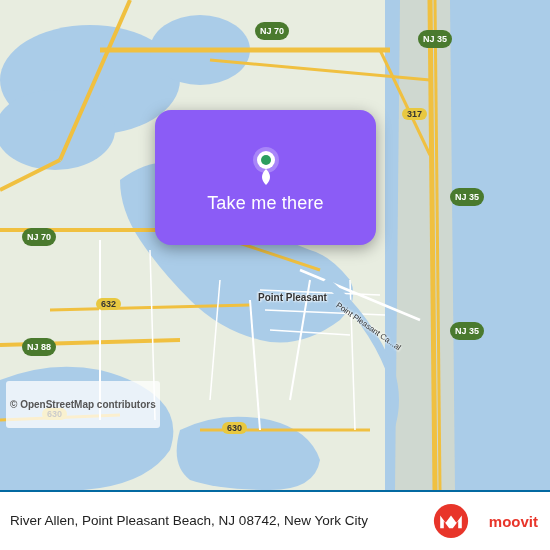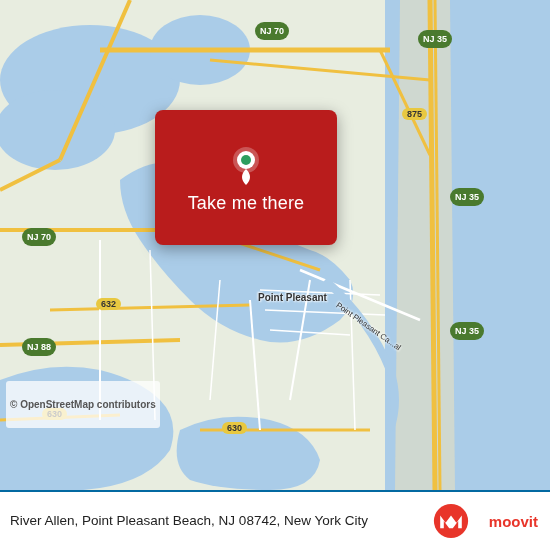--- a/index.html
+++ b/index.html
@@ -26,24 +26,24 @@
       inset: 0;
       width: 100%;
       height: 100%;
     }
 
     
     #location-card {
       position: absolute;
       top: 110px;
       left: 155px;
-      width: 182px;
+      width: 221px;
       height: 135px;
-      background: #b91c1c;
-      border-radius: 8px;
+      background: #8b5cf6;
+      border-radius: 16px;
       display: flex;
       flex-direction: column;
       align-items: center;
       justify-content: center;
       box-shadow: 0 4px 15px rgba(0,0,0,0.35);
       z-index: 10;
     }
 
     #location-pin {
       width: 44px;
@@ -205,21 +205,21 @@
 
     <path d="M 325 280 Q 370 320 390 370 Q 400 400 390 430" stroke="#aacce8" stroke-width="8" fill="none"></path>
   </svg>
 
   <div class="road-label-green" style="left:255px; top:22px;">NJ 70</div>
   <div class="road-label-green" style="left:418px; top:30px;">NJ 35</div>
   <div class="road-label-green" style="left:450px; top:188px;">NJ 35</div>
   <div class="road-label-green" style="left:450px; top:322px;">NJ 35</div>
   <div class="road-label-green" style="left:22px; top:228px;">NJ 70</div>
   <div class="road-label-green" style="left:22px; top:338px;">NJ 88</div>
-  <div class="road-label-yellow" style="left:402px; top:108px;">875</div>
+  <div class="road-label-yellow" style="left:402px; top:108px;">317</div>
   <div class="road-label-yellow" style="left:96px; top:298px;">632</div>
   <div class="road-label-yellow" style="left:42px; top:408px;">630</div>
   <div class="road-label-yellow" style="left:222px; top:422px;">630</div>
 
   <div class="place-label" style="left:258px; top:292px;">Point Pleasant</div>
   <div class="place-label" style="left:330px; top:322px; font-size:8px; font-weight:400; transform:rotate(35deg);">Point Pleasant Ca...al</div>
 
   <div id="location-card">
 
     <svg id="location-pin" viewBox="0 0 44 44" width="44" height="44">

